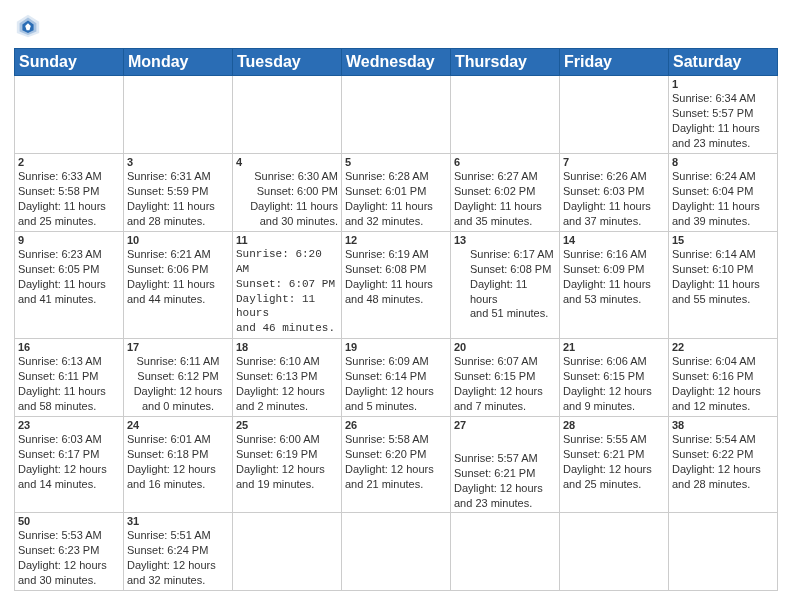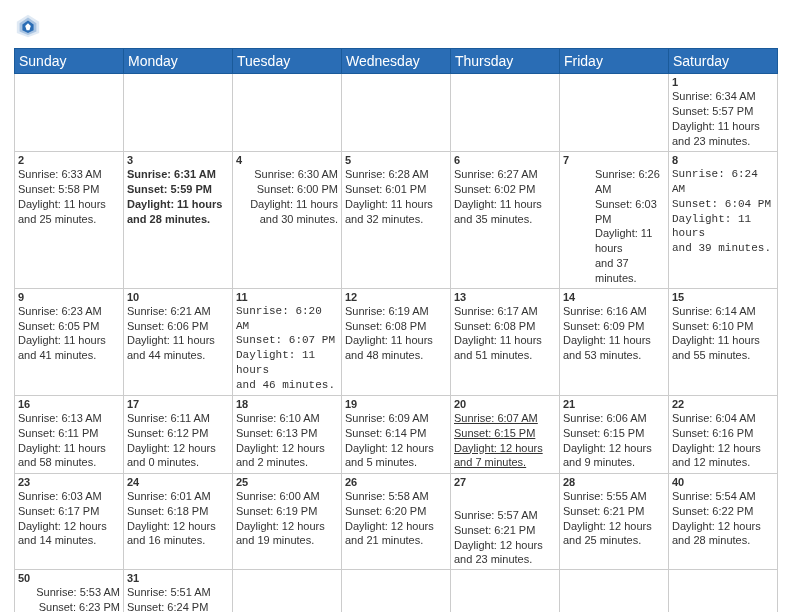--- a/index.html
+++ b/index.html
@@ -55,22 +55,22 @@
       color: #555;
     }
     .calendar {
       width: 100%;
       border-collapse: collapse;
       table-layout: fixed;
     }
     .calendar th {
       background: #2a6db5;
       color: white;
-      font-size: 14px;
-      font-weight: normal;
+      font-size: 16px;
+      font-weight: bold;
       padding: 4px 4px;
       text-align: left;
       border: 1px solid #1a5a9a;
     }
     .calendar td {
       border: 1px solid #ccc;
       vertical-align: top;
       padding: 2px 3px;
       background: white;
       height: 78px;
@@ -148,21 +148,21 @@
         <tr>
           <td>
             <span class="day-num">2</span>
             <div class="day-info" style="white-space: pre-line;">Sunrise: 6:33 AM
 Sunset: 5:58 PM
 Daylight: 11 hours
 and 25 minutes.</div>
           </td>
           <td>
             <span class="day-num">3</span>
-            <div class="day-info" style="white-space: pre-line; font-weight: bold;">Sunrise: 6:31 AM
+            <div class="day-info" style="white-space: pre-line;">Sunrise: 6:31 AM
 Sunset: 5:59 PM
 Daylight: 11 hours
 and 28 minutes.</div>
           </td>
           <td>
             <span class="day-num">4</span>
             <div class="day-info" style="white-space: pre-line; text-align: right;">Sunrise: 6:30 AM
 Sunset: 6:00 PM
 Daylight: 11 hours
 and 30 minutes.</div>
@@ -176,28 +176,28 @@
           </td>
           <td>
             <span class="day-num">6</span>
             <div class="day-info" style="white-space: pre-line;">Sunrise: 6:27 AM
 Sunset: 6:02 PM
 Daylight: 11 hours
 and 35 minutes.</div>
           </td>
           <td>
             <span class="day-num">7</span>
-            <div class="day-info" style="white-space: pre-line; margin-left: 32px;">Sunrise: 6:26 AM
+            <div class="day-info" style="white-space: pre-line;">Sunrise: 6:26 AM
 Sunset: 6:03 PM
 Daylight: 11 hours
 and 37 minutes.</div>
           </td>
           <td>
             <span class="day-num">8</span>
-            <div class="day-info" style="white-space: pre-line; font-family: Liberation Mono, monospace;">Sunrise: 6:24 AM
+            <div class="day-info" style="white-space: pre-line;">Sunrise: 6:24 AM
 Sunset: 6:04 PM
 Daylight: 11 hours
 and 39 minutes.</div>
           </td>
         </tr>
         <tr>
           <td>
             <span class="day-num">9</span>
             <div class="day-info" style="white-space: pre-line;">Sunrise: 6:23 AM
 Sunset: 6:05 PM
@@ -220,21 +220,21 @@
           </td>
           <td>
             <span class="day-num">12</span>
             <div class="day-info" style="white-space: pre-line;">Sunrise: 6:19 AM
 Sunset: 6:08 PM
 Daylight: 11 hours
 and 48 minutes.</div>
           </td>
           <td>
             <span class="day-num">13</span>
-            <div class="day-info" style="white-space: pre-line;">Sunrise: 6:17 AM
+            <div class="day-info" style="white-space: pre-line; margin-left: 16px;">Sunrise: 6:17 AM
 Sunset: 6:08 PM
 Daylight: 11 hours
 and 51 minutes.</div>
           </td>
           <td>
             <span class="day-num">14</span>
             <div class="day-info" style="white-space: pre-line;">Sunrise: 6:16 AM
 Sunset: 6:09 PM
 Daylight: 11 hours
 and 53 minutes.</div>
@@ -250,42 +250,42 @@
         <tr>
           <td>
             <span class="day-num">16</span>
             <div class="day-info" style="white-space: pre-line;">Sunrise: 6:13 AM
 Sunset: 6:11 PM
 Daylight: 11 hours
 and 58 minutes.</div>
           </td>
           <td>
             <span class="day-num">17</span>
-            <div class="day-info" style="white-space: pre-line;">Sunrise: 6:11 AM
+            <div class="day-info" style="white-space: pre-line; text-align: center;">Sunrise: 6:11 AM
 Sunset: 6:12 PM
 Daylight: 12 hours
 and 0 minutes.</div>
           </td>
           <td>
             <span class="day-num">18</span>
             <div class="day-info" style="white-space: pre-line;">Sunrise: 6:10 AM
 Sunset: 6:13 PM
 Daylight: 12 hours
 and 2 minutes.</div>
           </td>
           <td>
             <span class="day-num">19</span>
             <div class="day-info" style="white-space: pre-line;">Sunrise: 6:09 AM
 Sunset: 6:14 PM
 Daylight: 12 hours
 and 5 minutes.</div>
           </td>
           <td>
             <span class="day-num">20</span>
-            <div class="day-info" style="white-space: pre-line; text-decoration: underline;">Sunrise: 6:07 AM
+            <div class="day-info" style="white-space: pre-line;">Sunrise: 6:07 AM
 Sunset: 6:15 PM
 Daylight: 12 hours
 and 7 minutes.</div>
           </td>
           <td>
             <span class="day-num">21</span>
             <div class="day-info" style="white-space: pre-line;">Sunrise: 6:06 AM
 Sunset: 6:15 PM
 Daylight: 12 hours
 and 9 minutes.</div>
@@ -335,31 +335,31 @@
 and 23 minutes.</div>
           </td>
           <td>
             <span class="day-num">28</span>
             <div class="day-info" style="white-space: pre-line;">Sunrise: 5:55 AM
 Sunset: 6:21 PM
 Daylight: 12 hours
 and 25 minutes.</div>
           </td>
           <td>
-            <span class="day-num">40</span>
+            <span class="day-num">38</span>
             <div class="day-info" style="white-space: pre-line;">Sunrise: 5:54 AM
 Sunset: 6:22 PM
 Daylight: 12 hours
 and 28 minutes.</div>
           </td>
         </tr>
         <tr class="last-row">
           <td>
             <span class="day-num">50</span>
-            <div class="day-info" style="white-space: pre-line; text-align: right;">Sunrise: 5:53 AM
+            <div class="day-info" style="white-space: pre-line;">Sunrise: 5:53 AM
 Sunset: 6:23 PM
 Daylight: 12 hours
 and 30 minutes.</div>
           </td>
           <td>
             <span class="day-num">31</span>
             <div class="day-info" style="white-space: pre-line;">Sunrise: 5:51 AM
 Sunset: 6:24 PM
 Daylight: 12 hours
 and 32 minutes.</div>

